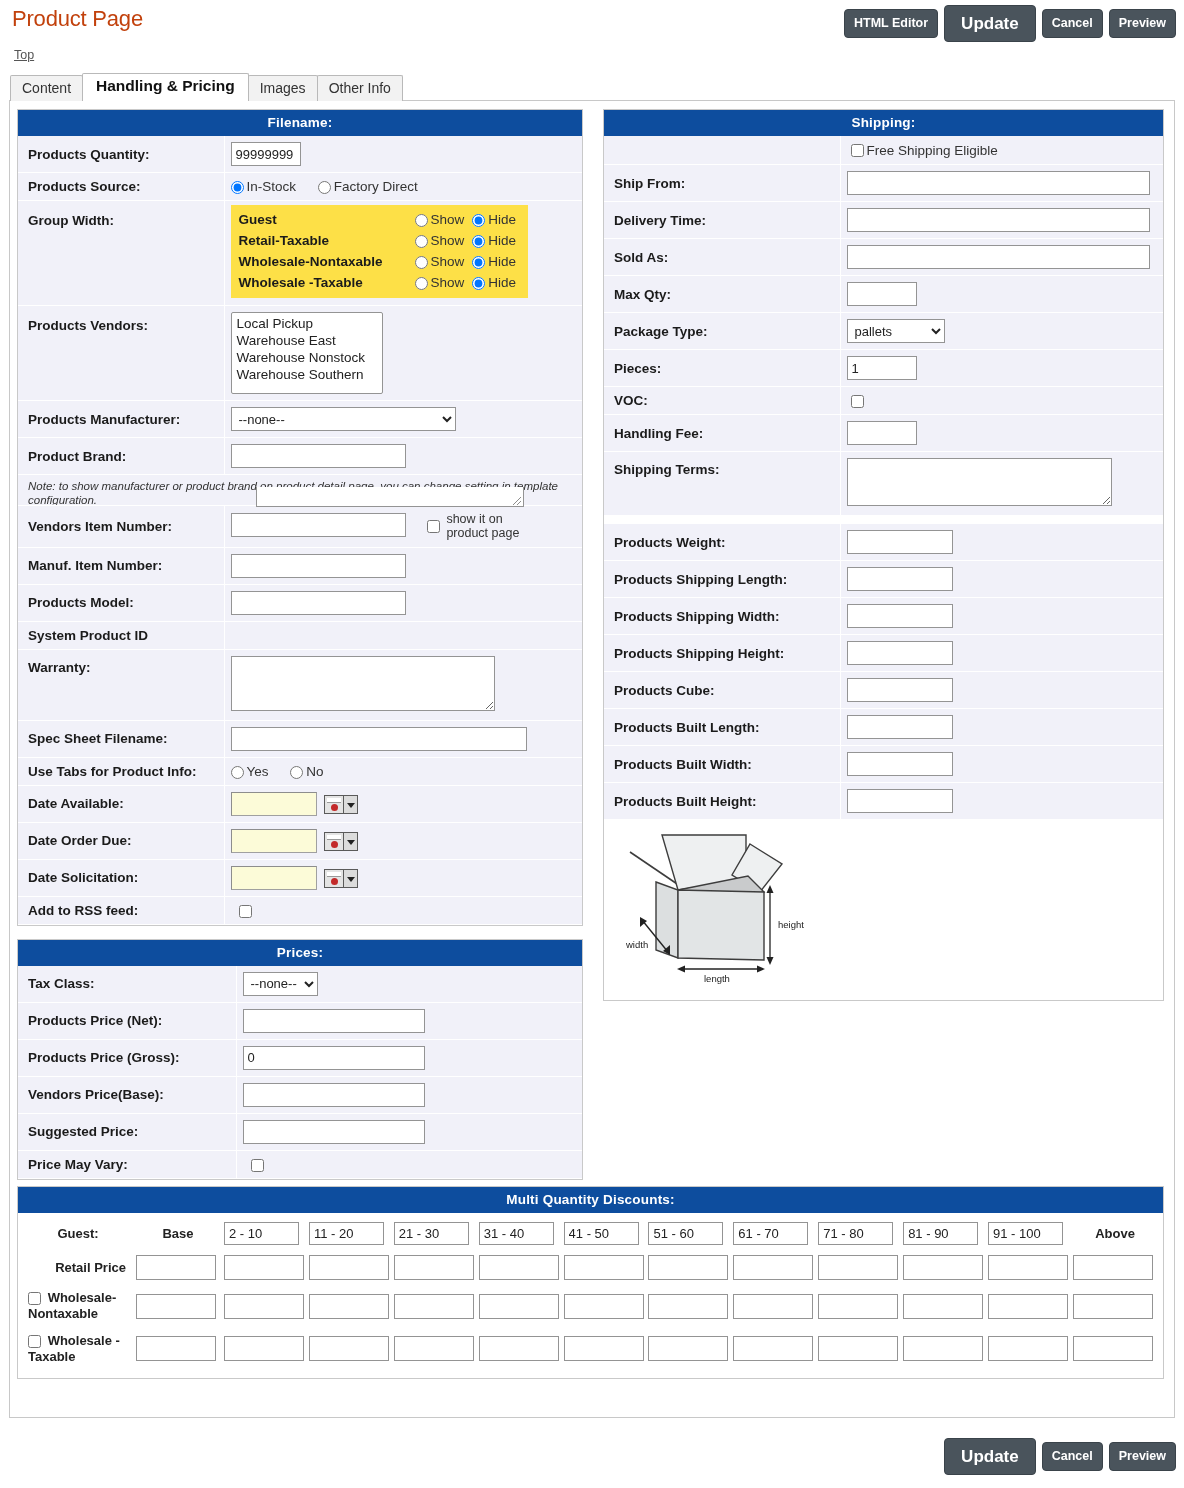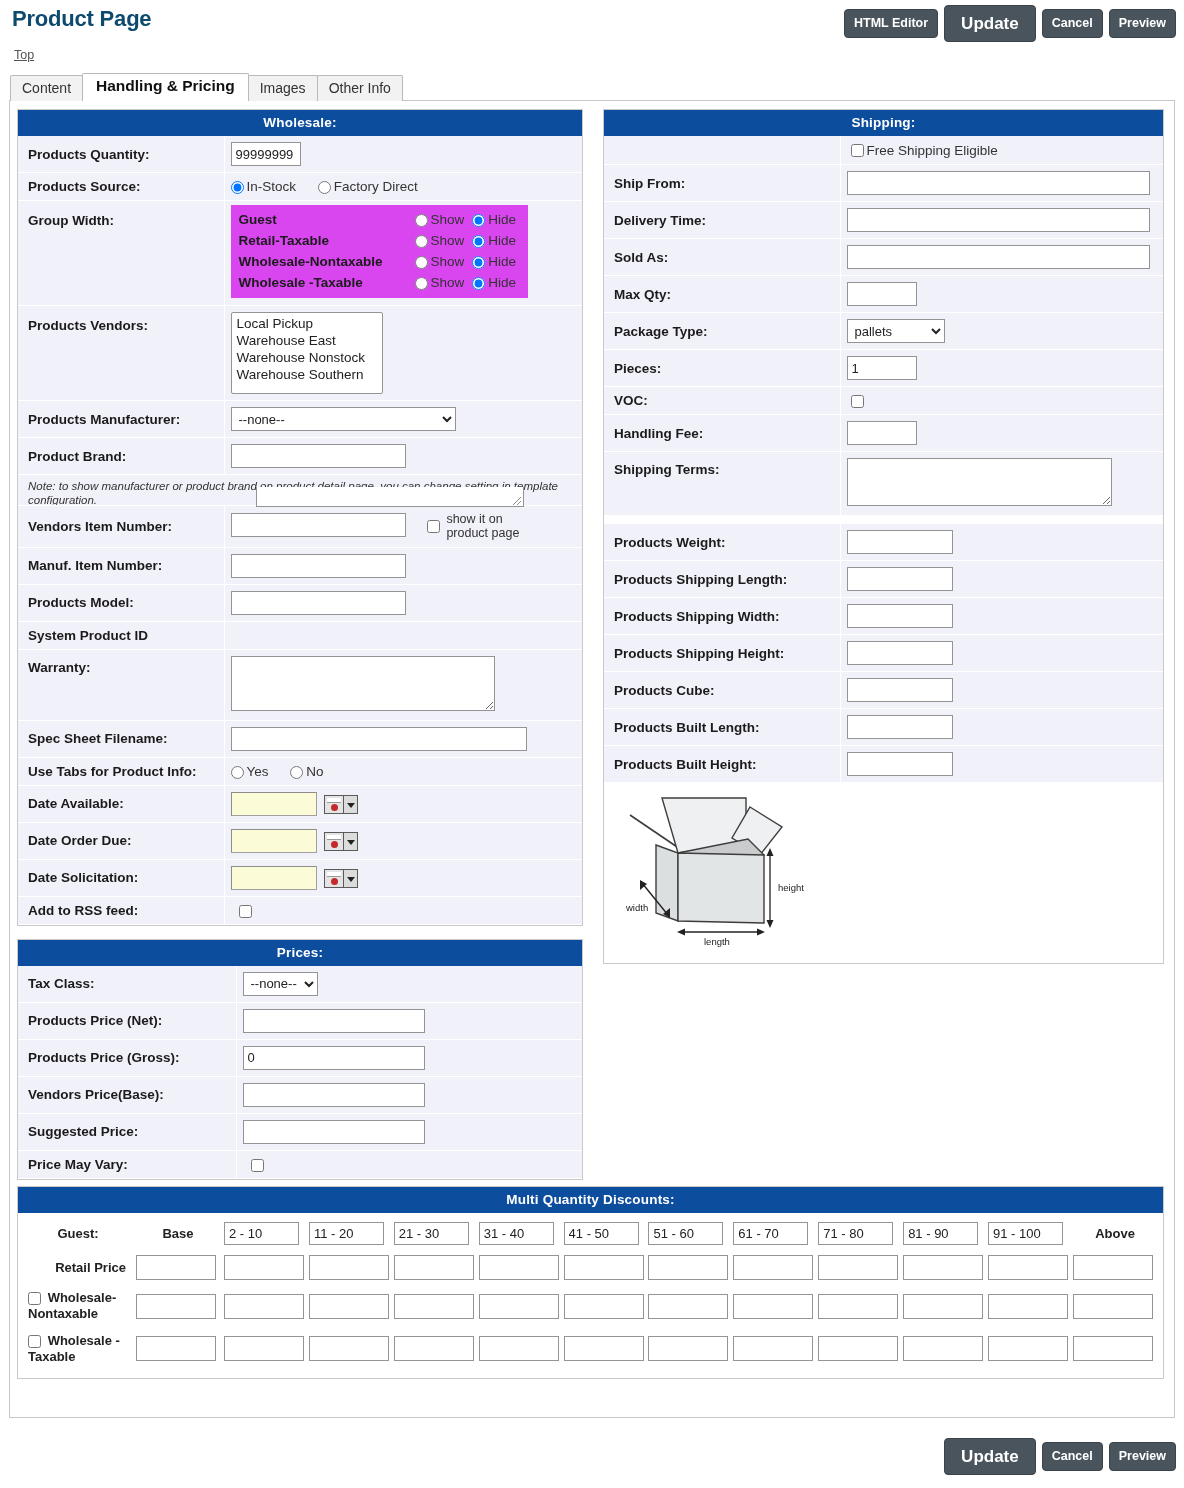--- a/index.html
+++ b/index.html
@@ -11,21 +11,21 @@
     font-size: 13px;
     color: #222;
     overflow: hidden;
   }
   .page { position: relative; width: 1184px; height: 1488px; }
 
   
   .header-row { position: relative; height: 44px; }
   .page-title {
     position: absolute; left: 12px; top: 6px;
-    font-size: 22px; font-weight: bold; color: #0c4a6e;
+    font-size: 22px; font-weight: normal; color: #c2410c;
     letter-spacing: -0.2px;
   }
   .top-buttons { position: absolute; right: 8px; top: 5px; display: flex; align-items: center; gap: 6px; }
   .btn {
     background: #4a545c; color: #ffffff; border: 1px solid #3a434a;
     border-radius: 4px; font-family: "Liberation Sans", sans-serif;
     font-weight: bold; cursor: pointer; line-height: 1;
   }
   .btn-sm { font-size: 12.5px; padding: 7px 9px; }
   .btn-lg { font-size: 17px; padding: 9px 16px; }
@@ -82,21 +82,21 @@
   input[type=checkbox], input[type=radio] { margin: 0 3px 0 0; vertical-align: middle; }
 
   .w-70  { width: 70px; }  .w-80 { width: 80px; } .w-175 { width: 175px; }
   .w-180 { width: 182px; }
   .w-225 { width: 225px; } .w-295 { width: 296px; }
   .w-305 { width: 303px; }
 
   .radio-row label { font-size: 13.5px; color: #333; margin-right: 18px; cursor: pointer; }
 
   
-  .ga-panel { background: #d946ef; padding: 4px 8px 5px 4px; display: inline-block; }
+  .ga-panel { background: #fde047; padding: 4px 8px 5px 4px; display: inline-block; }
   .ga-panel table { border-collapse: collapse; }
   .ga-panel td { padding: 3px 4px; font-size: 13.5px; }
   .ga-name { font-weight: bold; color: #1b1b1b; white-space: nowrap; padding-right: 28px !important; }
   .ga-opt { white-space: nowrap; color: #333; }
 
   select.vendors { width: 152px; height: 82px; font-size: 13.5px; padding: 2px; }
   select.vendors option { padding: 1px 3px; }
 
   .note {
     font-style: italic; font-size: 11.5px; color: #333; line-height: 1.25;
@@ -180,21 +180,21 @@
     <div class="tab active">Handling &amp; Pricing</div>
     <div class="tab">Images</div>
     <div class="tab">Other Info</div>
   </div>
 
   <div class="panel-area">
 
     <div class="col-left">
 
       <div class="box">
-        <div class="box-hd">Wholesale:</div>
+        <div class="box-hd">Filename:</div>
         <div class="box-body">
           <table class="frm">
             <tbody>
               <tr>
                 <td class="lbl">Products Quantity:</td>
                 <td class="fld"><input type="text" class="w-70" value="99999999" style=""></td>
               </tr>
 
               <tr>
                 <td class="lbl">Products Source:</td>
@@ -466,20 +466,24 @@
               </tr>
               <tr>
                 <td class="lbl" style="width:236px;">Products Cube:</td>
                 <td class="fld"><input type="text" style="width: 106px;" value=""></td>
               </tr>
               <tr>
                 <td class="lbl" style="width:236px;">Products Built Length:</td>
                 <td class="fld"><input type="text" style="width: 106px;" value=""></td>
               </tr>
               <tr>
+                <td class="lbl" style="width:236px;">Products Built Width:</td>
+                <td class="fld"><input type="text" style="width: 106px;" value=""></td>
+              </tr>
+              <tr>
                 <td class="lbl" style="width:236px;">Products Built Height:</td>
                 <td class="fld"><input type="text" style="width: 106px;" value=""></td>
               </tr>
             </tbody>
           </table>
 
           <div class="box-figure">
             <svg width="200" height="155" viewBox="0 0 200 155">
 
               <line x1="10" y1="22" x2="66" y2="60" stroke="#3d3d3d" stroke-width="1.6"></line>

